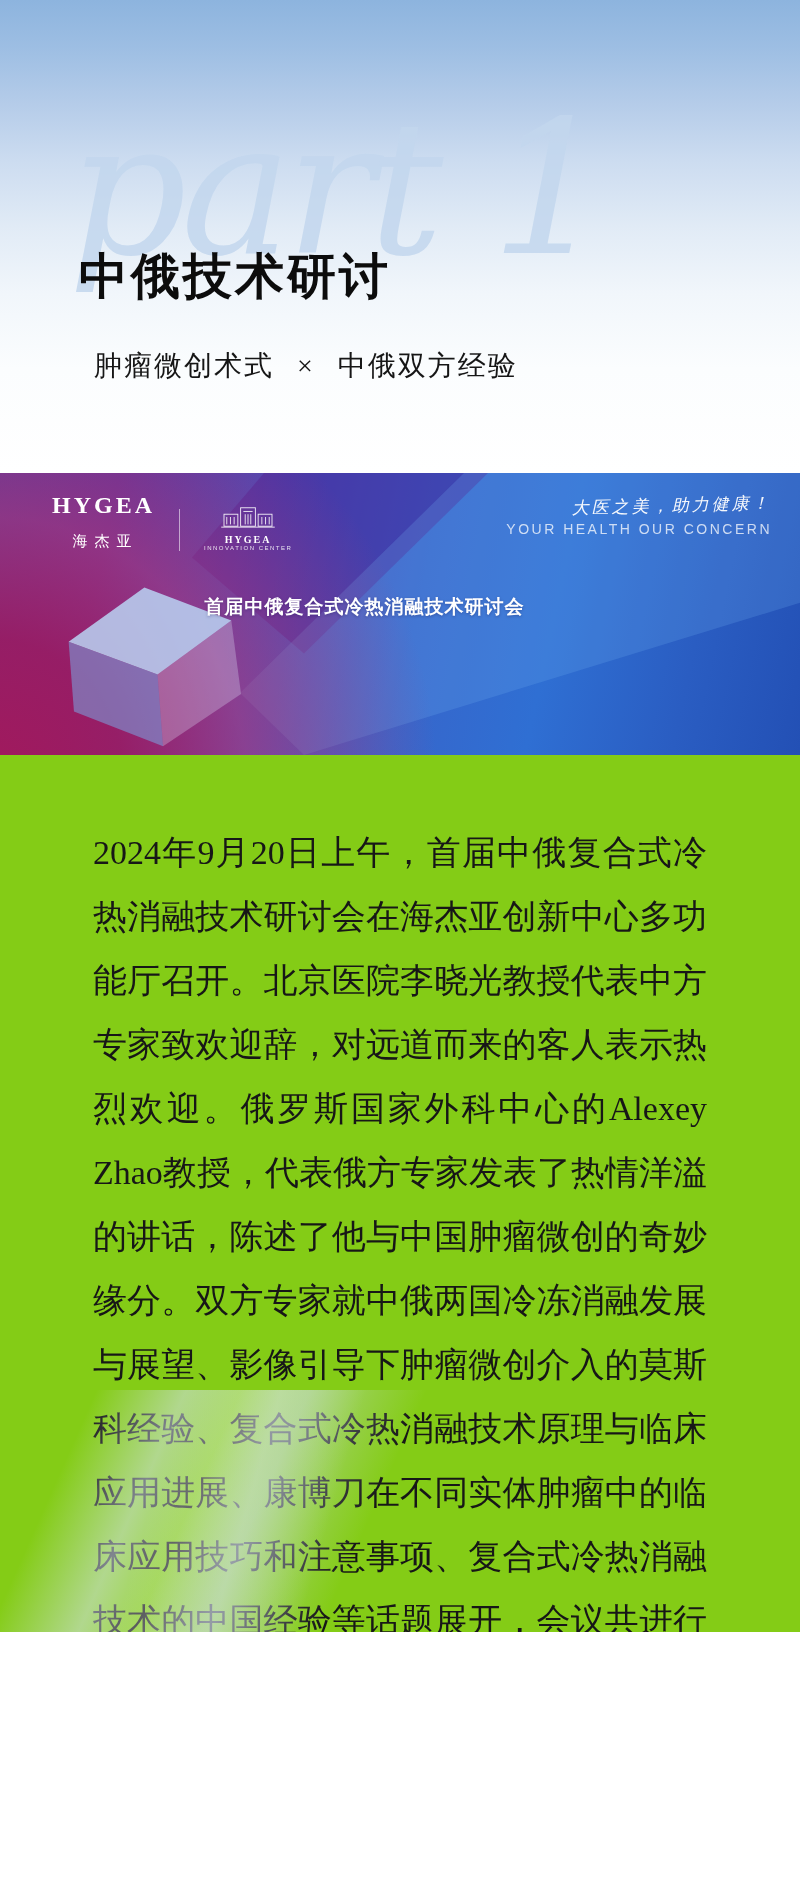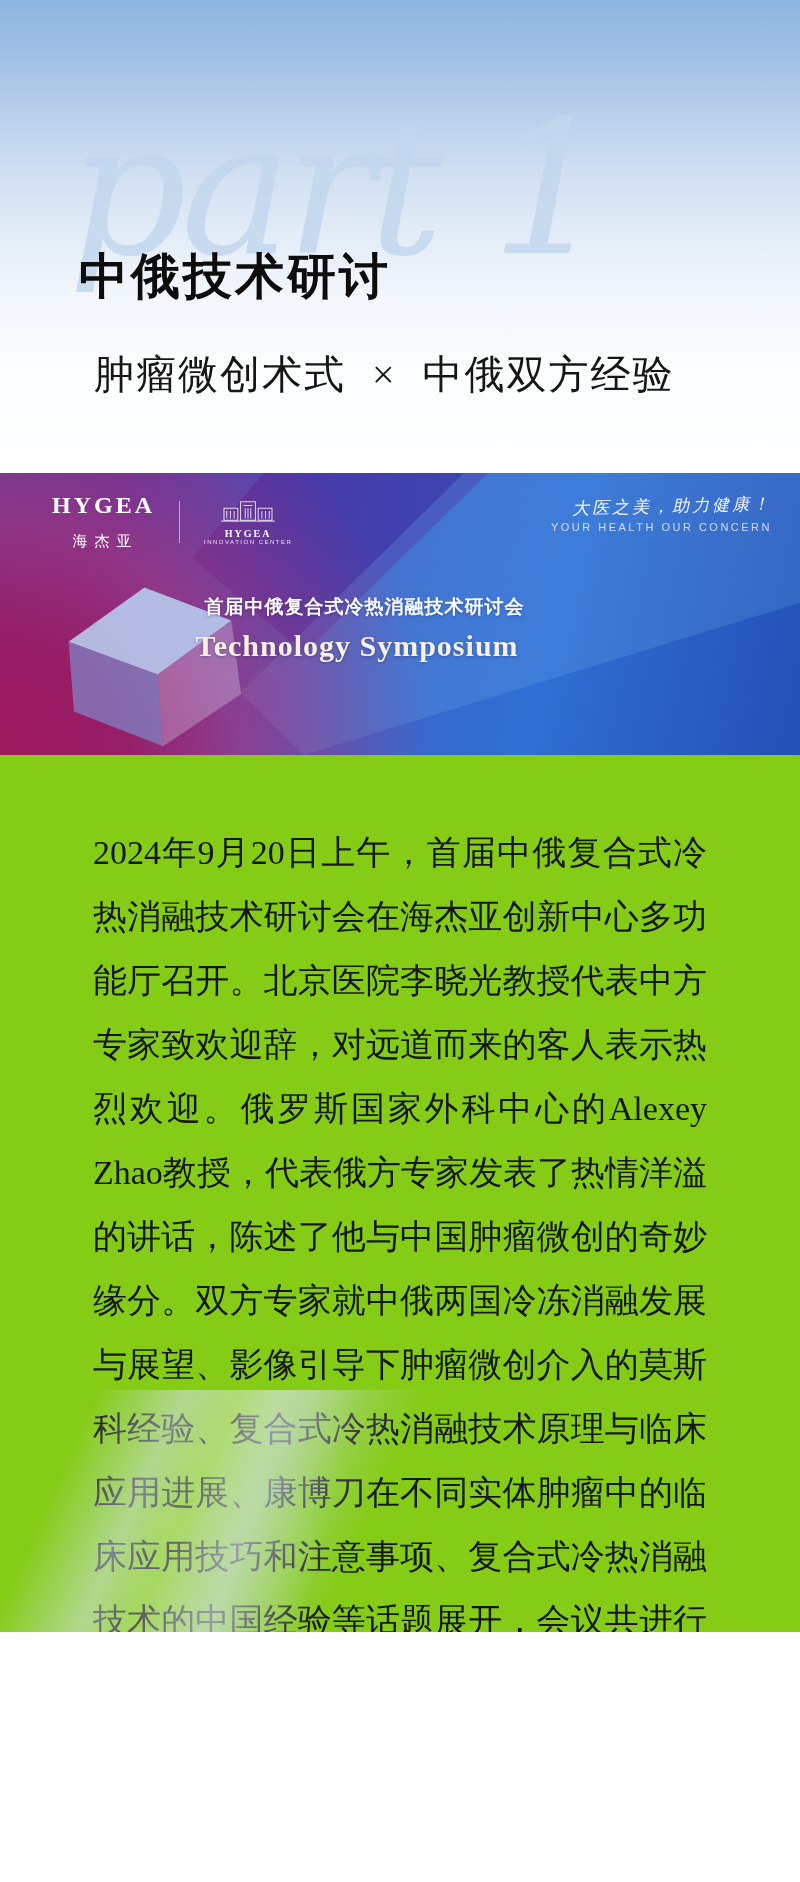--- a/index.html
+++ b/index.html
@@ -49,21 +49,21 @@
     left: 79px; top: 244px;
     font-size: 49px;
     font-weight: 700;
     letter-spacing: 3px;
     color: #0c0c0c;
     white-space: nowrap;
   }
   .hero-subtitle {
     position: absolute;
     left: 94px; top: 347px;
-    font-size: 40px;
+    font-size: 28px;
     font-weight: 400;
     letter-spacing: 2px;
     word-spacing: 14px;
     color: #161616;
     white-space: nowrap;
   }
 
   
   .banner {
     position: absolute;
@@ -99,21 +99,21 @@
   .cube {
     position: absolute;
     left: 58px; top: 112px;
     transform: rotate(-6deg);
   }
 
   .logo-row {
     position: absolute;
     left: 52px; top: 20px;
     display: flex;
-    align-items: center;
+    align-items: flex-end;
     gap: 24px;
     color: #ffffff;
   }
   .logo-wordmark { text-align: center; }
   .logo-wordmark .en {
     font-size: 24px; font-weight: 700;
     letter-spacing: 3px; line-height: 1.05;
   }
   .logo-wordmark .cn {
     font-size: 15px; letter-spacing: 7px;
@@ -146,21 +146,21 @@
     font-style: italic;
     font-size: 17px;
     letter-spacing: 3px;
     transform: rotate(-1.5deg);
     opacity: 0.95;
     white-space: nowrap;
   }
   .slogan .en {
     margin-top: 3px;
     font-family: "Liberation Sans", sans-serif;
-    font-size: 11px;
+    font-size: 14px;
     letter-spacing: 2.5px;
     color: rgba(255,255,255,0.75);
     white-space: nowrap;
   }
 
   .banner-titles {
     position: absolute;
     left: 0; top: 121px;
     width: 714px;   
     text-align: center;
@@ -271,21 +271,20 @@
     </div>
 
     <div class="slogan">
       <div class="cn">大医之美，助力健康！</div>
       <div class="en">YOUR HEALTH OUR CONCERN</div>
     </div>
 
     <div class="banner-titles">
       <div class="banner-title-cn">首届中俄复合式冷热消融技术研讨会</div>
       <div class="banner-title-en">
-        <div>Technology Symposium</div>
       </div>
     </div>
   </section>
 
   <section class="article">
     <p>2024年9月20日上午，首届中俄复合式冷热消融技术研讨会在海杰亚创新中心多功能厅召开。北京医院李晓光教授代表中方专家致欢迎辞，对远道而来的客人表示热烈欢迎。俄罗斯国家外科中心的Alexey Zhao教授，代表俄方专家发表了热情洋溢的讲话，陈述了他与中国肿瘤微创的奇妙缘分。双方专家就中俄两国冷冻消融发展与展望、影像引导下肿瘤微创介入的莫斯科经验、复合式冷热消融技术原理与临床应用进展、康博刀在不同实体肿瘤中的临床应用技巧和注意事项、复合式冷热消融技术的中国经验等话题展开，会议共进行了3个小时。</p>
   </section>
 
   <div class="bottom-decor"></div>
 

